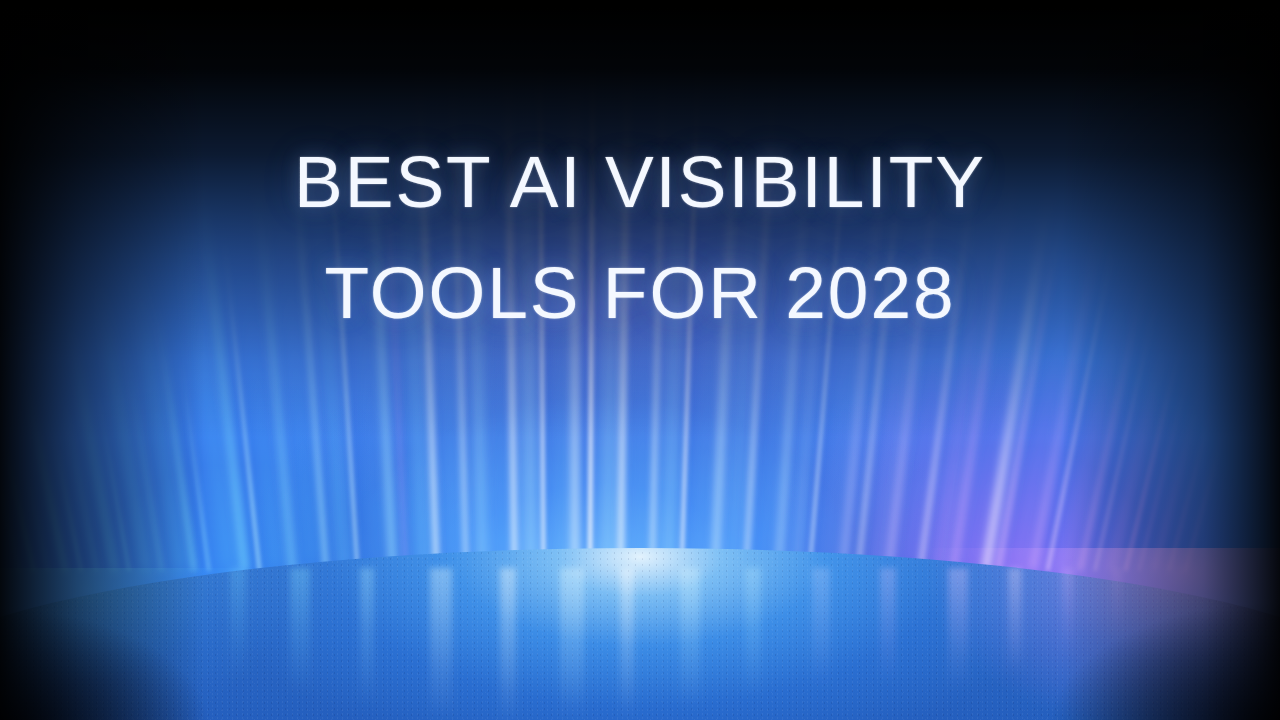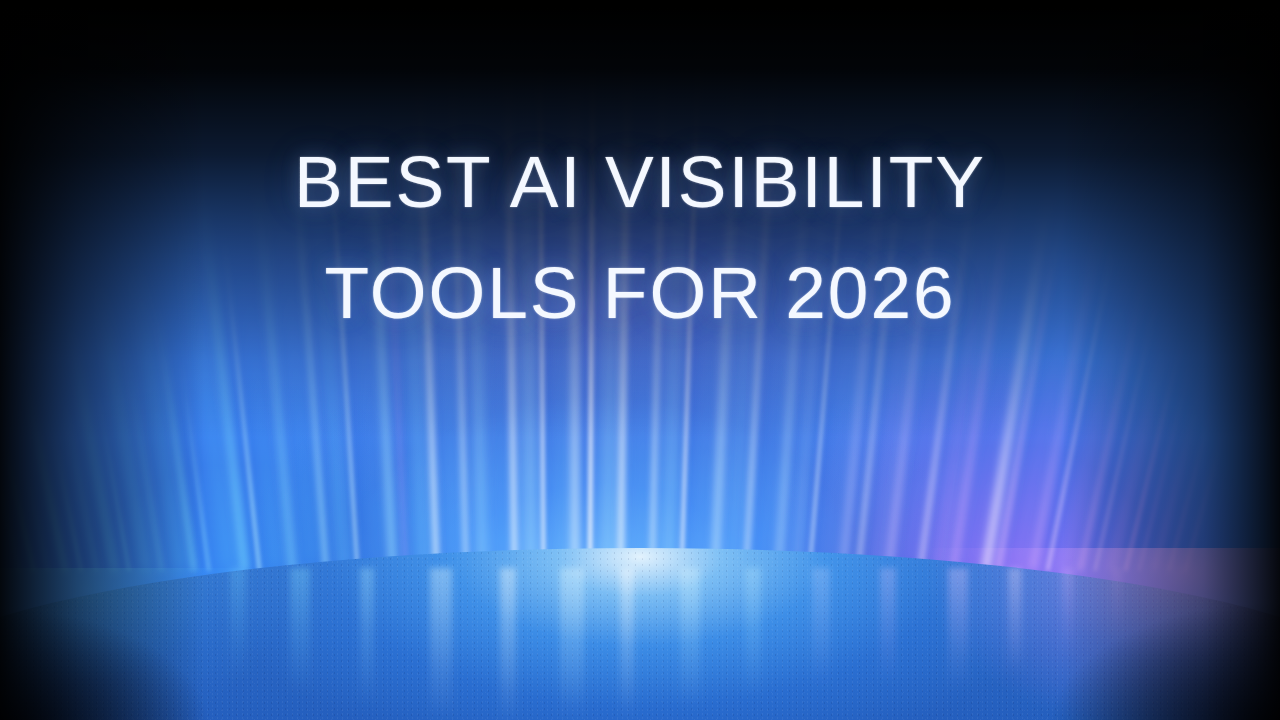--- a/index.html
+++ b/index.html
@@ -291,16 +291,16 @@
     <div id="floor-tintL"></div>
     <div id="floor-tintR"></div>
     <div id="floor-vig"></div>
   </div>
 
   <div id="topfade"></div>
   <div id="sidefade"></div>
 
   <div id="title">
     <span class="title-line">BEST AI VISIBILITY</span>
-    <span class="title-line">TOOLS FOR 2026</span>
+    <span class="title-line">TOOLS FOR 2028</span>
   </div>
 
 </div>
 
 </body></html>

